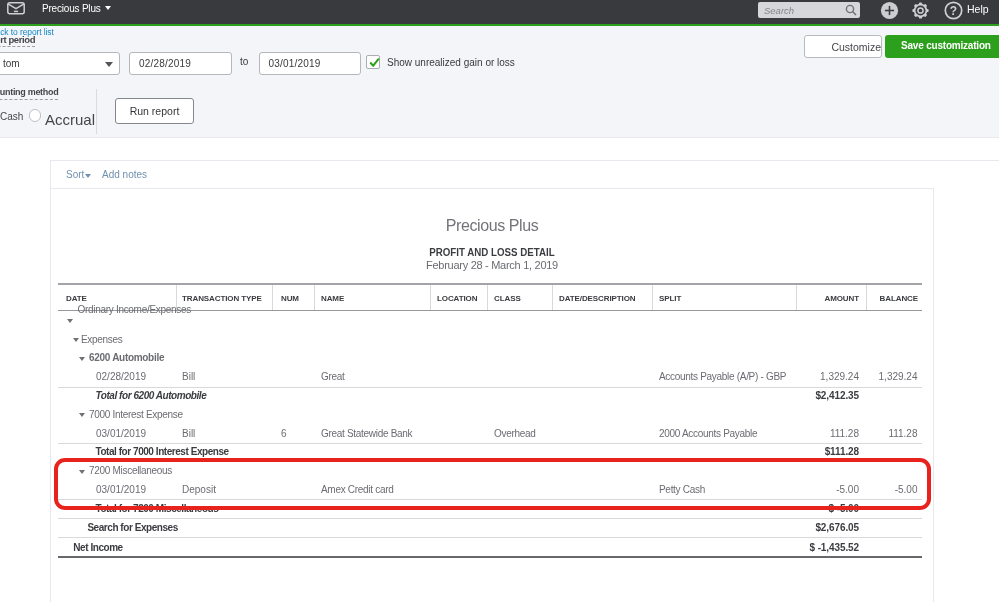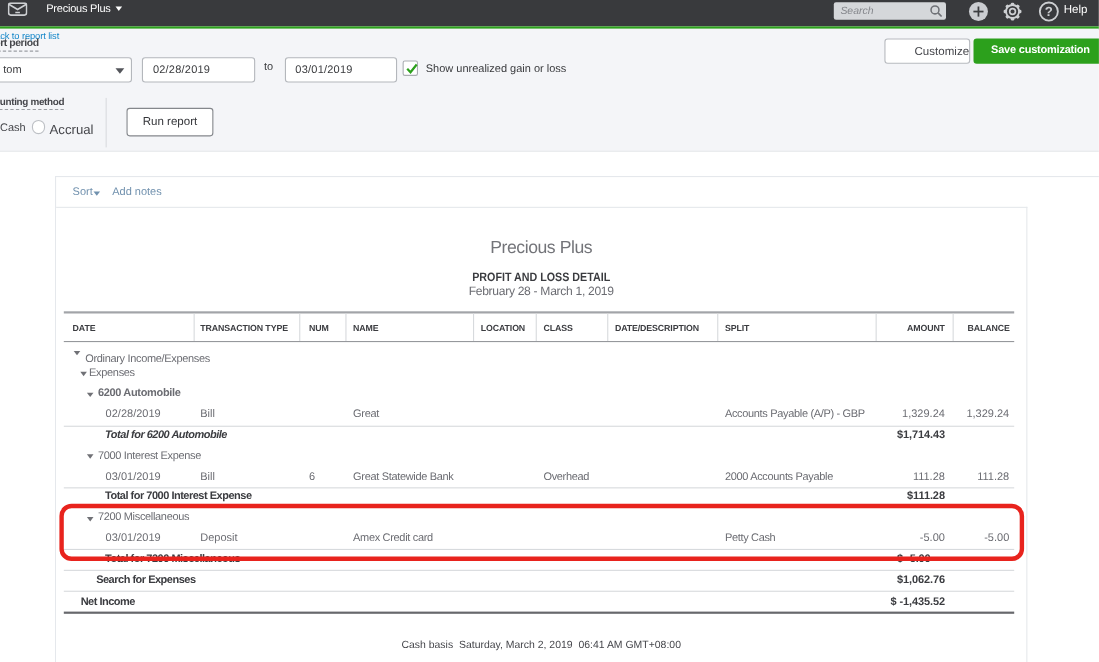--- a/index.html
+++ b/index.html
@@ -29,21 +29,21 @@
 .datein { position:absolute; top:25.5px; height:23px; background:#fff; border:1px solid #b4b7bc; border-radius:3px; }
 .datein span { position:absolute; left:9px; top:5px; font-size:10px; color:#393a3d; letter-spacing:0.2px; }
 #date1 { left:129px; width:103px; }
 #date2 { left:258.5px; width:102px; }
 #tolbl { position:absolute; left:240px; top:30px; font-size:10px; color:#393a3d; }
 #chk { position:absolute; left:366px; top:29px; width:13.5px; height:13.5px; background:#fff; border:1px solid #aaadb2; border-radius:2px; }
 #chklbl { position:absolute; left:387px; top:30.5px; font-size:10px; color:#393a3d; }
 #accmethod { position:absolute; left:-21px; top:60.5px; font-size:9px; font-weight:bold; letter-spacing:-0.3px; color:#45464b; border-bottom:1px dashed #9b9ea3; padding-bottom:2px; }
 #cashlbl { position:absolute; left:0px; top:84.5px; font-size:10px; color:#45464b; }
 #radio2 { position:absolute; left:28.5px; top:83px; width:12.5px; height:12.5px; background:#fff; border:1.5px solid #bdc0c5; border-radius:50%; }
-#accruallbl { position:absolute; left:45px; top:84.5px; font-size:12px; color:#45464b; }
+#accruallbl { position:absolute; left:45px; top:84.5px; font-size:15px; color:#45464b; }
 #vsep { position:absolute; left:96px; top:63px; width:1px; height:45px; background:#d9dbde; }
 #runbtn { position:absolute; left:115px; top:71.5px; width:79px; height:26px; background:#fff; border:1px solid #84878c; border-radius:3px; }
 #runbtn span { position:absolute; width:100%; text-align:center; top:6px; font-size:10.5px; color:#35363a; }
 #custbtn { position:absolute; left:804px; top:8.5px; width:78px; height:23.5px; background:#fff; border:1px solid #b7babf; border-radius:3px; }
 #custbtn span { position:absolute; width:100%; text-align:right; top:5px; font-size:10.5px; color:#45464b; }
 #savebtn { position:absolute; left:885px; top:8.5px; width:122px; height:23.5px; background:#2ca01c; border-radius:3px; }
 #savebtn span { position:absolute; left:16px; top:5.5px; font-size:10px; font-weight:bold; letter-spacing:-0.2px; color:#fff; }
 
 
 #repwrap { position:absolute; left:50px; top:160px; width:949px; height:442px; border-top:1px solid #e5e8ec; border-left:1px solid #e5e8ec; background:#fff; }
@@ -193,34 +193,34 @@
           <div class="htick" style="left: 124.5px; top: 96px; height: 25px;"></div>
           <div class="htick" style="left: 221px; top: 96px; height: 25px;"></div>
           <div class="htick" style="left: 263px; top: 96px; height: 25px;"></div>
           <div class="htick" style="left: 379px; top: 96px; height: 25px;"></div>
           <div class="htick" style="left: 436px; top: 96px; height: 25px;"></div>
           <div class="htick" style="left: 501px; top: 96px; height: 25px;"></div>
           <div class="htick" style="left: 601px; top: 96px; height: 25px;"></div>
           <div class="htick" style="left: 745px; top: 96px; height: 25px;"></div>
           <div class="htick" style="left: 815px; top: 96px; height: 25px;"></div>
           <div class="arr" style="left: 15.5px; top: 130.3px;"></div>
-          <div class="cell alpha" style="top: 129px; left: 26.5px; height: 18.8px;">Ordinary Income/Expenses</div>
+          <div class="cell alpha" style="top: 112px; left: 26.5px; height: 18.8px;">Ordinary Income/Expenses</div>
           <div class="arr" style="left: 21.5px; top: 149.1px;"></div>
           <div class="cell alpha" style="top: 141.6px; left: 30px; height: 18.8px;">Expenses</div>
           <div class="arr" style="left: 28px; top: 167.9px;"></div>
           <div class="cell alpha" style="top: 160.4px; left: 38px; height: 18.8px; font-weight: bold;">6200 Automobile</div>
           <div class="cell" style="top: 179.2px; left: 45px; height: 18.8px;">02/28/2019</div>
           <div class="cell" style="top: 179.2px; left: 131px; height: 18.8px;">Bill</div>
           <div class="cell alpha" style="top: 179.2px; left: 270px; height: 18.8px;">Great</div>
           <div class="cell alpha" style="top: 179.2px; left: 608px; height: 18.8px;">Accounts Payable (A/P) - GBP</div>
           <div class="cell r" style="top: 179.2px; right: 75px; height: 18.8px;">1,329.24</div>
           <div class="cell r" style="top: 179.2px; right: 16.5px; height: 18.8px;">1,329.24</div>
           <div class="hline" style="top: 197.5px;"></div>
           <div class="cell b" style="top: 198px; left: 44.5px; height: 18.8px; font-style: italic;">Total for 6200 Automobile</div>
-          <div class="cell r bn" style="top: 198px; right: 75px; height: 18.8px;">$1,714.43</div>
+          <div class="cell r bn" style="top: 198px; right: 75px; height: 18.8px;">$2,412.35</div>
           <div class="arr" style="left: 28px; top: 224.3px;"></div>
           <div class="cell alpha" style="top: 216.8px; left: 38px; height: 18.8px;">7000 Interest Expense</div>
           <div class="cell" style="top: 235.6px; left: 45px; height: 18.8px;">03/01/2019</div>
           <div class="cell" style="top: 235.6px; left: 131px; height: 18.8px;">Bill</div>
           <div class="cell" style="top: 235.6px; left: 230px; height: 18.8px;">6</div>
           <div class="cell alpha" style="top: 235.6px; left: 270px; height: 18.8px;">Great Statewide Bank</div>
           <div class="cell alpha" style="top: 235.6px; left: 443px; height: 18.8px;">Overhead</div>
           <div class="cell alpha" style="top: 235.6px; left: 608px; height: 18.8px;">2000 Accounts Payable</div>
           <div class="cell r" style="top: 235.6px; right: 75px; height: 18.8px;">111.28</div>
           <div class="cell r" style="top: 235.6px; right: 16.5px; height: 18.8px;">111.28</div>
@@ -230,27 +230,26 @@
           <div class="arr" style="left: 28px; top: 280.7px;"></div>
           <div class="cell alpha" style="top: 273.2px; left: 38px; height: 18.8px;">7200 Miscellaneous</div>
           <div class="cell" style="top: 292px; left: 45px; height: 18.8px;">03/01/2019</div>
           <div class="cell" style="top: 292px; left: 131px; height: 18.8px;">Deposit</div>
           <div class="cell alpha" style="top: 292px; left: 270px; height: 18.8px;">Amex Credit card</div>
           <div class="cell alpha" style="top: 292px; left: 608px; height: 18.8px;">Petty Cash</div>
           <div class="cell r" style="top: 292px; right: 75px; height: 18.8px;">-5.00</div>
           <div class="cell r" style="top: 292px; right: 16.5px; height: 18.8px;">-5.00</div>
           <div class="hline" style="top: 310.3px;"></div>
           <div class="cell b" style="top: 310.8px; left: 44.5px; height: 18.8px;">Total for 7200 Miscellaneous</div>
-          <div class="cell r bn" style="top: 310.8px; right: 88px; height: 18.8px;">$ -5.00</div>
+          <div class="cell r bn" style="top: 310.8px; right: 75px; height: 18.8px;">$ -5.00</div>
           <div class="hline" style="top: 329.1px;"></div>
           <div class="cell b" style="top: 329.6px; left: 36.4px; height: 18.8px;">Search for Expenses</div>
-          <div class="cell r bn" style="top: 329.6px; right: 75px; height: 18.8px;">$1,062.76</div>
+          <div class="cell r bn" style="top: 329.6px; right: 75px; height: 18.8px;">$2,676.05</div>
           <div class="hline" style="top: 347.9px;"></div>
           <div class="cell b" style="top: 349.8px; left: 22.3px; height: 18.8px;">Net Income</div>
           <div class="cell r bn" style="top: 349.8px; right: 75px; height: 18.8px;">$ -1,435.52</div>
           <div class="hline" style="top: 366.6px; height: 2.8px; background: rgb(103, 104, 108);"></div>
         </div>
-      <div id="rfooter">Cash basis&nbsp; Saturday, March 2, 2019&nbsp; 06:41 AM GMT+08:00</div>
     </div>
   </div>
 
   <div id="redbox"></div>
 </div>
 
 </body></html>

